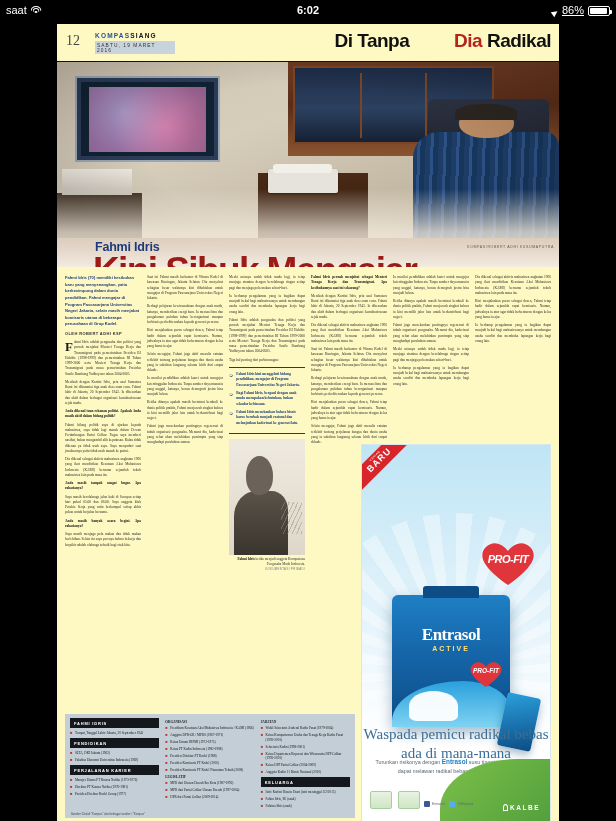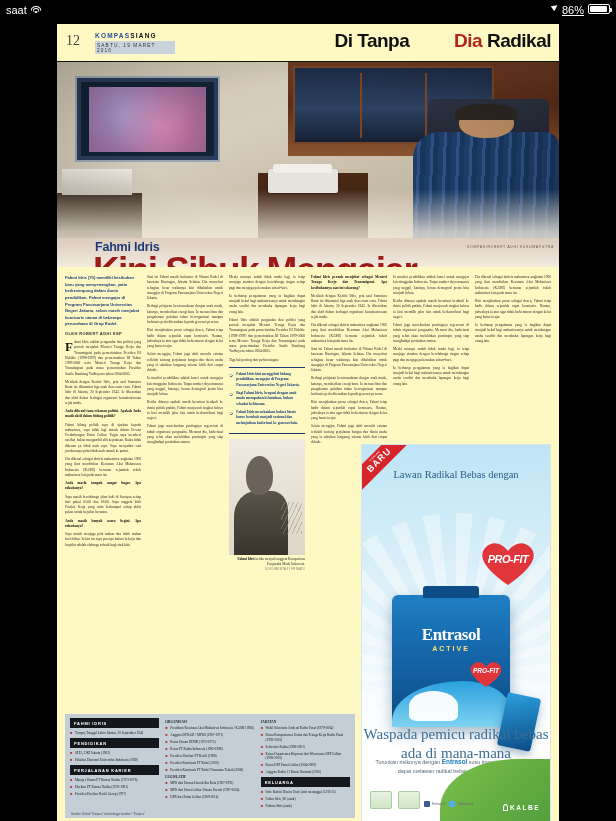--- a/index.html
+++ b/index.html
@@ -11,21 +11,21 @@
   }
 
   
   .statusbar{
     position:absolute; left:0; top:0; width:616px; height:20px;
     background:#000; color:#fff; font-size:11px;
     display:flex; align-items:center; justify-content:space-between;
     padding:0 6px; z-index:50;
   }
   .sb-left{ display:flex; align-items:center; gap:4px; }
-  .sb-right{ display:flex; align-items:flex-start; gap:4px;text-decoration:underline; }
+  .sb-right{ display:flex; align-items:flex-end; gap:4px;text-decoration:underline; }
   .sb-time{ position:absolute; left:0; right:0; text-align:center; font-weight:bold; font-size:11px;}
   .wifi{ width:11px; height:9px; position:relative; display:inline-block; }
   .wifi i{ position:absolute; border:1.3px solid #fff; border-bottom:none;
            border-radius:50% 50% 0 0 / 100% 100% 0 0; left:50%; transform:translateX(-50%); }
   .wifi i:nth-child(1){ width:11px; height:5px; top:0; }
   .wifi i:nth-child(2){ width:7px; height:3.5px; top:2.5px; }
   .wifi i:nth-child(3){ width:3px; height:2px; top:5px; border-radius:50%; background:#fff; border:none;}
   .loc{ display:inline-block; width:0;height:0;border-left:6px solid #fff;
         border-top:3px solid transparent;border-bottom:3px solid transparent;
         transform:rotate(-35deg); }
@@ -223,20 +223,21 @@
 
 <div class="statusbar">
   <div class="sb-left">
     <span>saat</span>
     <span class="wifi">
         <i></i>
         <i></i>
         <i></i>
       </span>
   </div>
+  <div class="sb-time">6:02</div>
   <div class="sb-right">
     <span class="loc"></span>
     <span>86%</span>
     <span class="batt">
         <i></i>
       </span>
   </div>
 </div>
 
 <div class="stage">
@@ -363,21 +364,20 @@
 
     </div>
   </div>
 
   <div class="ad">
     <div class="rays"></div>
     <div class="baru">
       <small>VARIAN</small>
       <span>BARU</span>
     </div>
-    <div class="ad-h1">Lawan Radikal Bebas dengan</div>
 
     <div class="profit">
       <div class="heart"></div>
       <div class="txt">PRO-FIT</div>
     </div>
 
     <div class="pack">
       <div class="cap"></div>
       <div class="brand">Entrasol</div>
       <div class="sub">ACTIVE</div>

